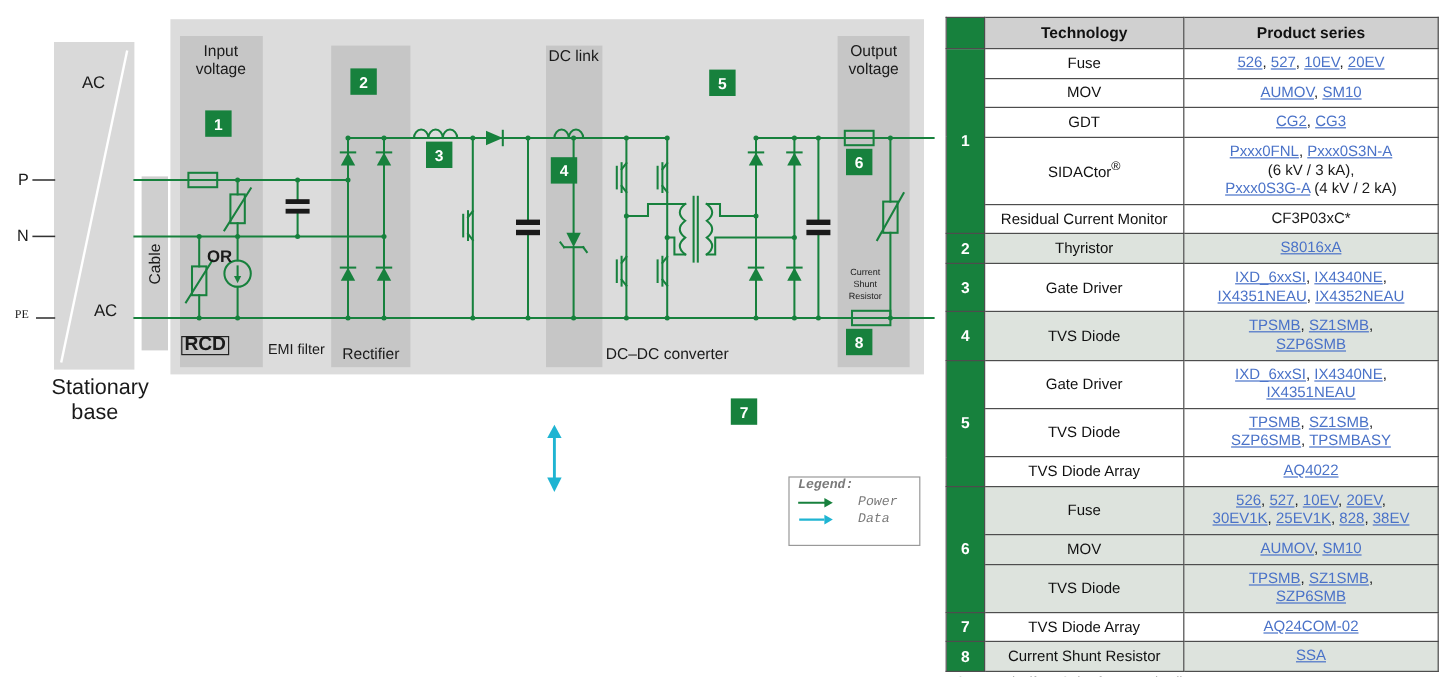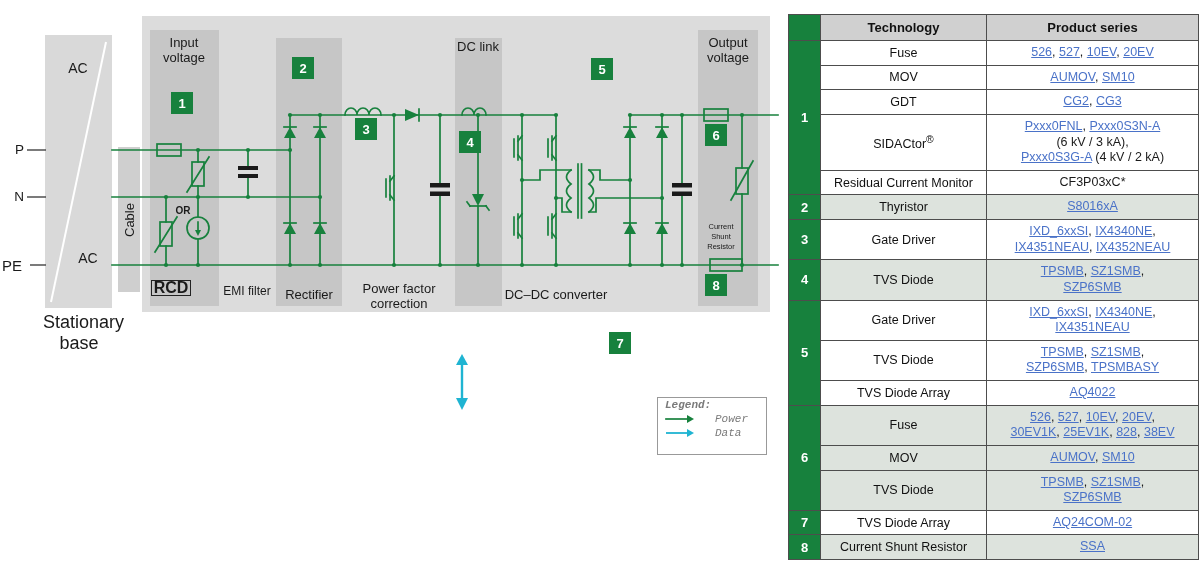--- a/index.html
+++ b/index.html
@@ -278,33 +278,32 @@
       <line class="cy" x1="462" y1="360" x2="462" y2="402"></line>
       <polygon class="cyf" points="456,365 468,365 462,354"></polygon>
       <polygon class="cyf" points="456,398 468,398 462,410"></polygon>
     </g>
   </svg>
 
   <div class="lbl" style="left:56px;top:60px;width:44px;font-size:14px;">AC</div>
   <div class="lbl" style="left:66px;top:250px;width:44px;font-size:14px;">AC</div>
   <div class="lbl" style="left:4px;top:142px;width:20px;text-align:right;font-size:13.5px;">P</div>
   <div class="lbl" style="left:4px;top:189px;width:20px;text-align:right;font-size:13.5px;">N</div>
-  <div class="lbl" style="left:0px;top:257px;width:24px;font-size:15px;">PE</div>
+  <div class="lbl" style="left:0px;top:257px;width:24px;text-align:right;font-size:10px;font-family:Liberation Serif, serif;">PE</div>
   <div class="lbl" style="left:43px;top:312px;width:72px;font-size:18px;">Stationary base</div>
   <div class="cable-lbl">Cable</div>
 
   <div class="lbl" style="left:149px;top:36px;width:70px;">Input voltage</div>
   <div class="lbl" style="left:219px;top:285px;width:56px;font-size:12px;">EMI filter</div>
   <div class="lbl" style="left:275px;top:288px;width:68px;">Rectifier</div>
-  <div class="lbl" style="left:344px;top:282px;width:110px;">Power factor correction</div>
   <div class="lbl" style="left:454px;top:40px;width:48px;">DC link</div>
   <div class="lbl" style="left:488px;top:288px;width:136px;">DC–DC converter</div>
   <div class="lbl" style="left:696px;top:36px;width:64px;">Output voltage</div>
 
-  <div class="lbl" style="left:172px;top:205px;width:22px;font-size:10px;font-weight:bold;">OR</div>
+  <div class="lbl" style="left:172px;top:205px;width:22px;font-size:14px;font-weight:bold;">OR</div>
   <div class="rcd-box">RCD</div>
   <div class="lbl" style="left:698px;top:222px;width:46px;font-size:7.5px;line-height:1.3;">Current Shunt Resistor</div>
 
   <div class="badge" style="left:171px;top:92px;">1</div>
   <div class="badge" style="left:292px;top:57px;">2</div>
   <div class="badge" style="left:355px;top:118px;">3</div>
   <div class="badge" style="left:459px;top:131px;">4</div>
   <div class="badge" style="left:591px;top:58px;">5</div>
   <div class="badge" style="left:705px;top:124px;">6</div>
   <div class="badge" style="left:609px;top:332px;">7</div>

